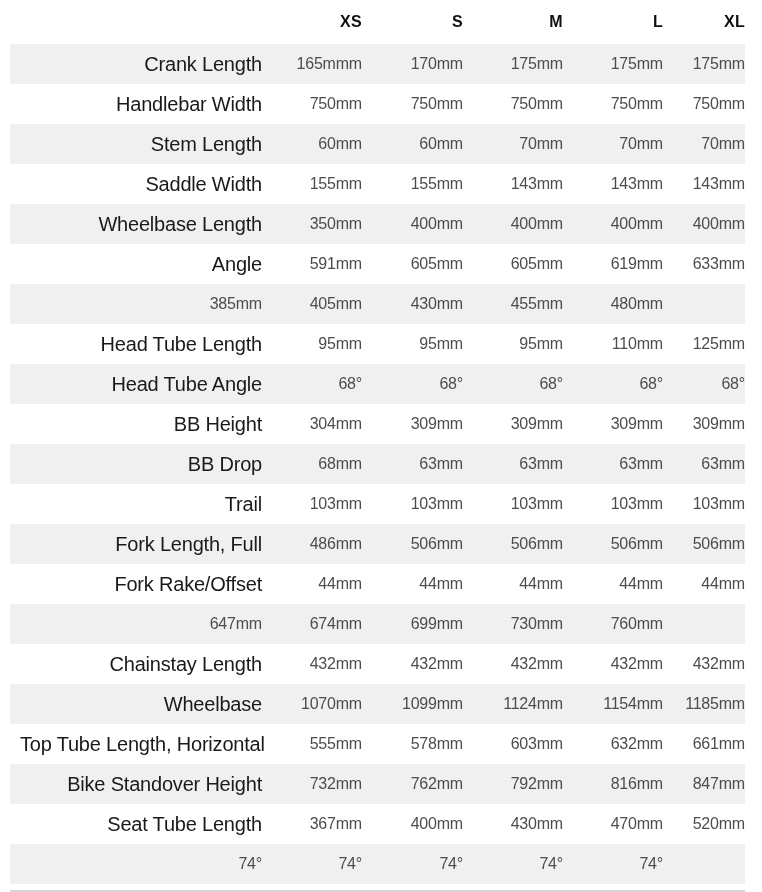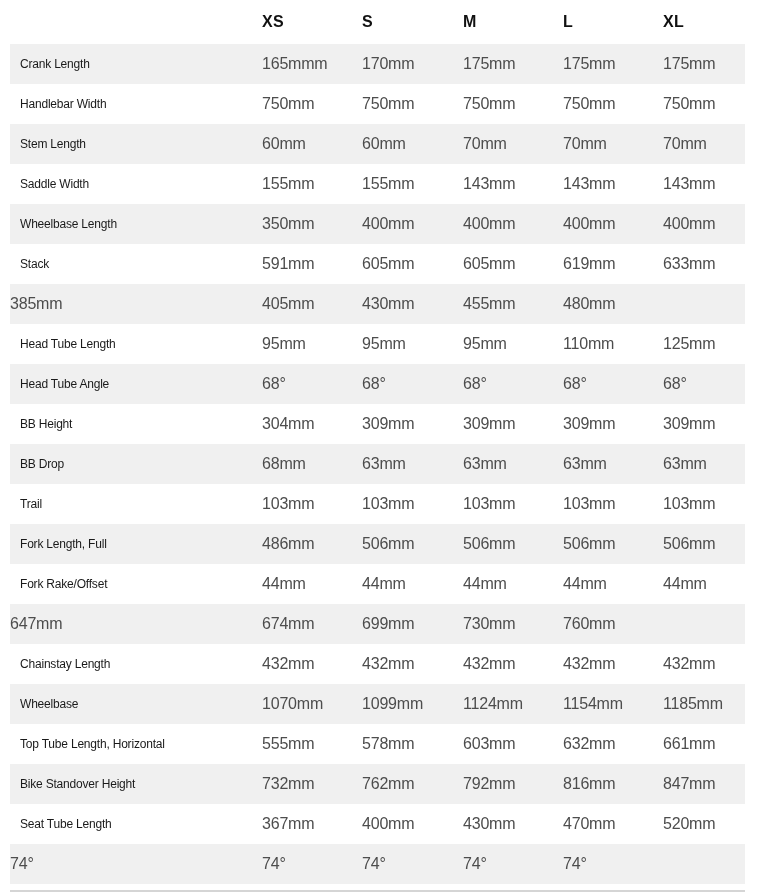--- a/index.html
+++ b/index.html
@@ -17,39 +17,40 @@
     overflow:hidden;
   }
   .table-wrap{
     margin-left:10px;
     width:735px;
   }
   .grid-row{
     display:grid;
     grid-template-columns:252px 100px 101px 100px 100px 1fr;
     align-items:center;
+    text-align:right;
   }
   .header-row{
     height:44px;
   }
   .header-cell{
     font-size:16px;
     font-weight:bold;
     color:var(--header-text);
     letter-spacing:0.3px;
   }
   .row{
     height:40px;
   }
   .row.striped{
     background:var(--stripe);
   }
   .row-label{
     padding-left:10px;
-    font-size:12px;
+    font-size:20px;
     color:var(--label-text);
     letter-spacing:-0.2px;
     white-space:nowrap;
   }
   .cell{
     font-size:16px;
     color:var(--value-text);
     letter-spacing:-0.2px;
     white-space:nowrap;
   }
@@ -108,21 +109,21 @@
       </div>
       <div class="grid-row row striped">
         <div class="row-label">Wheelbase Length</div>
         <div class="cell">350mm</div>
         <div class="cell">400mm</div>
         <div class="cell">400mm</div>
         <div class="cell">400mm</div>
         <div class="cell">400mm</div>
       </div>
       <div class="grid-row row">
-        <div class="row-label">Stack</div>
+        <div class="row-label">Angle</div>
         <div class="cell">591mm</div>
         <div class="cell">605mm</div>
         <div class="cell">605mm</div>
         <div class="cell">619mm</div>
         <div class="cell">633mm</div>
       </div>
       <div class="grid-row row striped">
         <div class="cell">385mm</div>
         <div class="cell">405mm</div>
         <div class="cell">430mm</div>

